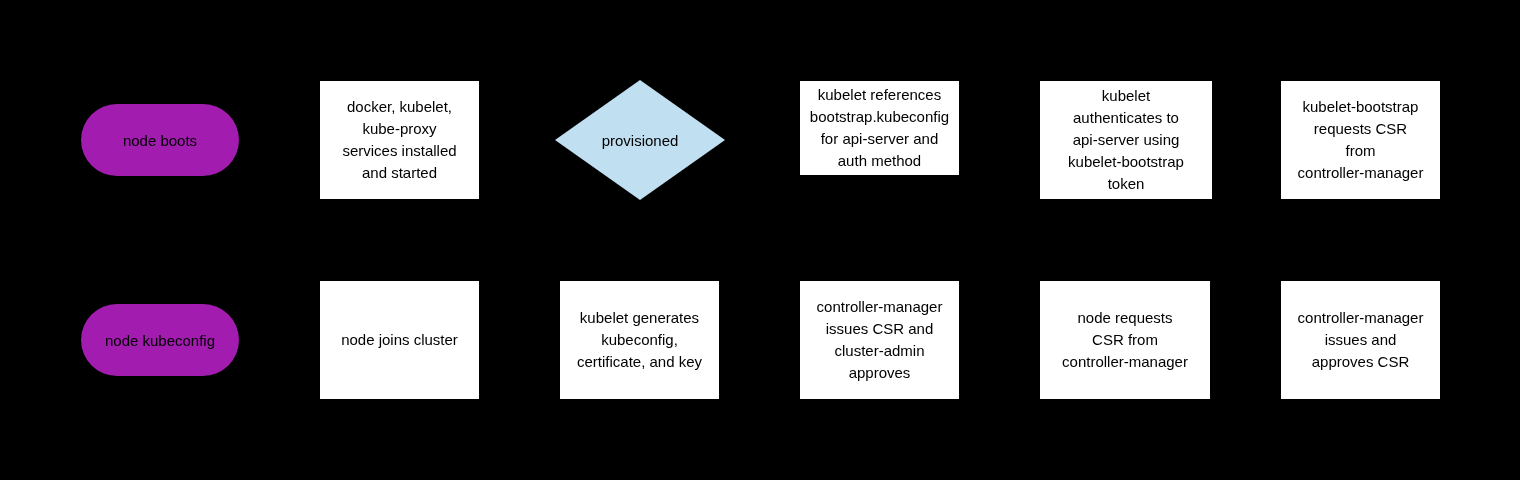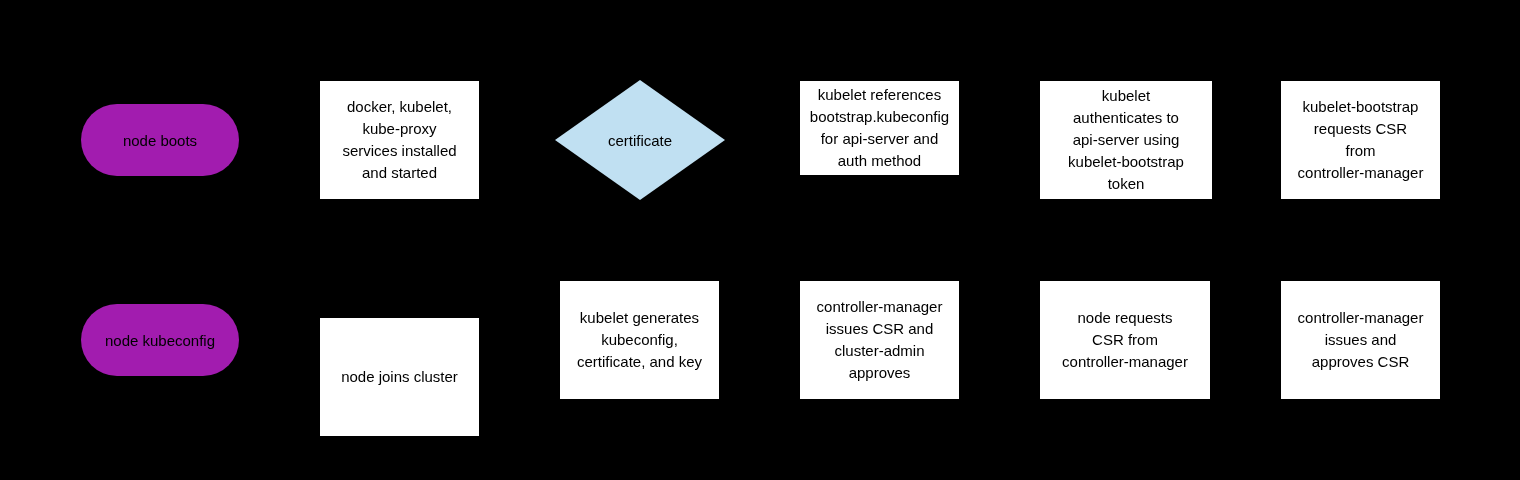--- a/index.html
+++ b/index.html
@@ -86,37 +86,37 @@
 <div id="canvas">
     <div style="position: absolute; inset: 0px;">
       <div class="node terminator" style="left: 81px; top: 104px; width: 158px; height: 72px;">
         <div class="label">node boots</div>
       </div>
       <div class="node process" style="left: 320px; top: 81px; width: 159px; height: 118px;">
         <div class="label">docker, kubelet,<br>kube-proxy<br>services installed<br>and started</div>
       </div>
       <div class="node decision" style="left: 555px; top: 80px; width: 170px; height: 120px;">
         <div class="diamond-shape"></div>
-        <div class="label">certificate</div>
+        <div class="label">provisioned</div>
       </div>
       <div class="node process" style="left: 800px; top: 81px; width: 159px; height: 94px;">
         <div class="label">kubelet references<br>bootstrap.kubeconfig<br>for api-server and<br>auth method</div>
       </div>
       <div class="node process" style="left: 1040px; top: 81px; width: 172px; height: 118px;">
         <div class="label">kubelet<br>authenticates to<br>api-server using<br>kubelet-bootstrap<br>token</div>
       </div>
       <div class="node process" style="left: 1281px; top: 81px; width: 159px; height: 118px;">
         <div class="label">kubelet-bootstrap<br>requests CSR<br>from<br>controller-manager</div>
       </div>
     </div>
     <div style="position: absolute; inset: 0px;">
       <div class="node terminator" style="left: 81px; top: 304px; width: 158px; height: 72px;">
         <div class="label">node kubeconfig</div>
       </div>
-      <div class="node process" style="left: 320px; top: 281px; width: 159px; height: 118px; margin-top: 37px;">
+      <div class="node process" style="left: 320px; top: 281px; width: 159px; height: 118px;">
         <div class="label">node joins cluster</div>
       </div>
       <div class="node process" style="left: 560px; top: 281px; width: 159px; height: 118px;">
         <div class="label">kubelet generates<br>kubeconfig,<br>certificate, and key</div>
       </div>
       <div class="node process" style="left: 800px; top: 281px; width: 159px; height: 118px;">
         <div class="label">controller-manager<br>issues CSR and<br>cluster-admin<br>approves</div>
       </div>
       <div class="node process" style="left: 1040px; top: 281px; width: 170px; height: 118px;">
         <div class="label">node requests<br>CSR from<br>controller-manager</div>

